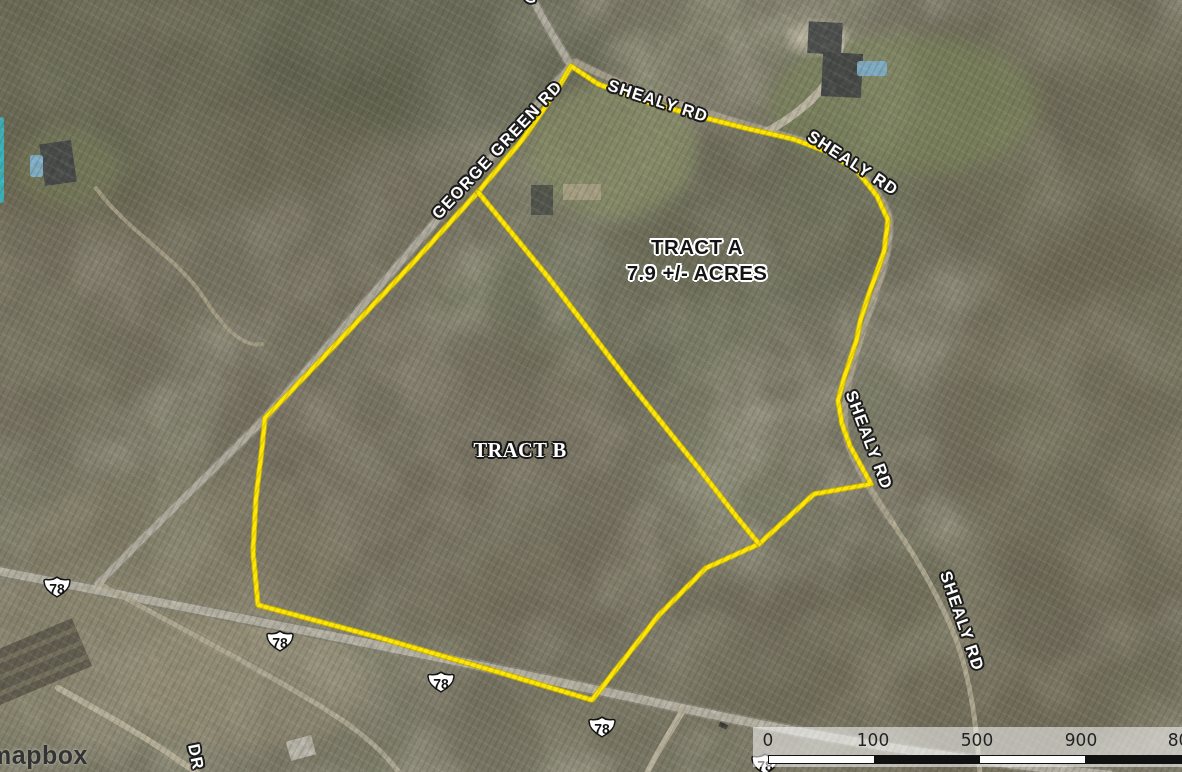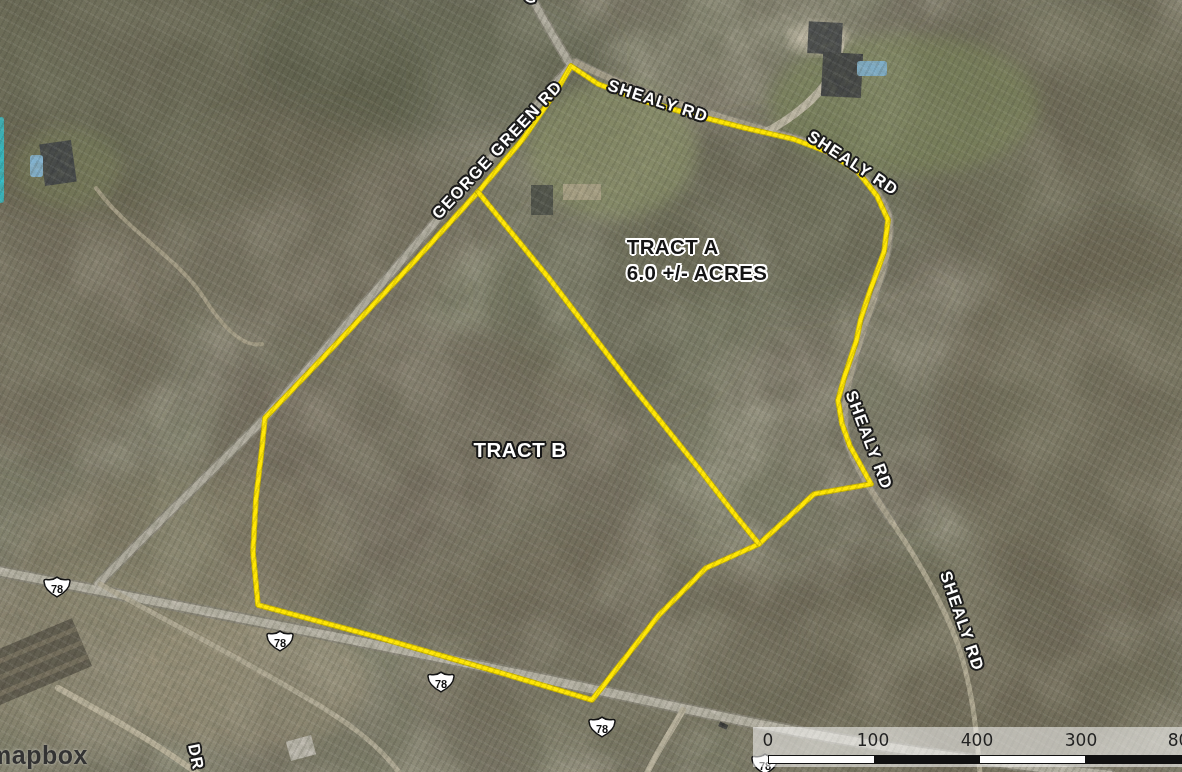--- a/index.html
+++ b/index.html
@@ -9,33 +9,33 @@
   #streaks{position:absolute;inset:0;pointer-events:none;
     background:
       repeating-linear-gradient(118deg, rgba(15,14,8,.09) 0 2px, transparent 2px 6px),
       repeating-linear-gradient(28deg, rgba(255,255,255,.05) 0 2px, transparent 2px 9px);
   }
   .road-label{position:absolute;white-space:nowrap;color:#fff;
     font-weight:700;font-size:16.5px;letter-spacing:1.2px;
     transform:translate(-50%,-50%) rotate(var(--rot,0deg));
     text-shadow:2px 0 0 #1c1c1c,-2px 0 0 #1c1c1c,0 2px 0 #1c1c1c,0 -2px 0 #1c1c1c,
       1.5px 1.5px 0 #1c1c1c,-1.5px -1.5px 0 #1c1c1c,1.5px -1.5px 0 #1c1c1c,-1.5px 1.5px 0 #1c1c1c;}
-  .tract-label{position:absolute;white-space:nowrap;
+  .tract-label{position:absolute;text-align:center;white-space:nowrap;
     font-weight:700;font-size:20.5px;letter-spacing:.4px;line-height:1.28;
     transform:translate(-50%,-50%);}
   .tract-a{color:#141414;
     text-shadow:2px 0 0 #fff,-2px 0 0 #fff,0 2px 0 #fff,0 -2px 0 #fff,
       1.5px 1.5px 0 #fff,-1.5px -1.5px 0 #fff,1.5px -1.5px 0 #fff,-1.5px 1.5px 0 #fff;}
   .tract-b{color:#fff;
     text-shadow:2px 0 0 #161616,-2px 0 0 #161616,0 2px 0 #161616,0 -2px 0 #161616,
-      1.5px 1.5px 0 #161616,-1.5px -1.5px 0 #161616,1.5px -1.5px 0 #161616,-1.5px 1.5px 0 #161616;}
+      1.5px 1.5px 0 #161616,-1.5px -1.5px 0 #161616,1.5px -1.5px 0 #161616,-1.5px 1.5px 0 #161616;font-family:Liberation Serif, serif;}
   .shield{position:absolute;width:30px;height:23px;transform:translate(-50%,-50%);}
   .shield svg{position:absolute;inset:0;width:100%;height:100%;}
   .shield span{position:absolute;inset:0;display:flex;align-items:center;justify-content:center;
-    padding-top:2px;font-weight:700;font-size:11px;color:#121212;}
+    padding-top:2px;font-weight:700;font-size:14px;color:#121212;}
   .scale-panel{position:absolute;left:753px;top:727px;width:440px;height:40px;
     background:rgba(250,250,250,.55);}
   .scale-panel .tick{position:absolute;top:3px;transform:translateX(-50%);
     font-family:"DejaVu Sans",sans-serif;font-size:17px;color:#222;}
   .scale-panel .bar{position:absolute;left:15px;top:28px;width:421px;height:7px;
     border:1.6px solid #111;display:flex;background:#fff;}
   .scale-panel .bar i{flex:1;}
   .scale-panel .bar i.b{background:#111;}
   #mapbox-logo{position:absolute;left:-11px;top:741px;
     font-weight:700;font-size:25px;letter-spacing:.5px;color:#333;
@@ -151,21 +151,21 @@
   <div class="road-label" style="left:531px;top:-3px;--rot:12deg">G</div>
   <div class="road-label" style="left:658px;top:101px;--rot:18deg">SHEALY RD</div>
   <div class="road-label" style="left:853px;top:163px;--rot:33deg">SHEALY RD</div>
   <div class="road-label" style="left:869px;top:440px;--rot:69deg">SHEALY RD</div>
   <div class="road-label" style="left:962px;top:621px;--rot:71deg">SHEALY RD</div>
   <div class="road-label" style="left:497px;top:150px;--rot:-47deg">GEORGE GREEN RD</div>
   <div class="road-label" style="left:196px;top:757px;--rot:78deg">DR</div>
 
   <div class="tract-label tract-a" style="left:697px;top:260px">
     <div>TRACT A</div>
-    <div>6.0 +/- ACRES</div>
+    <div>7.9 +/- ACRES</div>
   </div>
   <div class="tract-label tract-b" style="left:520px;top:450px">
     <div>TRACT B</div>
   </div>
 
   <div class="shield" style="left:57px;top:587px">
     <svg viewBox="0 0 32 24">
         <path d="M16 1.5 C13 4 9 4.8 4.5 4 C2.8 3.7 2 4.6 2.1 6.2 C2.4 11.5 5 17 16 22.5 C27 17 29.6 11.5 29.9 6.2 C30 4.6 29.2 3.7 27.5 4 C23 4.8 19 4 16 1.5 Z" fill="#fff" stroke="#141414" stroke-width="1.6"></path>
       </svg>
     <span>78</span>
@@ -191,22 +191,22 @@
   <div class="shield" style="left:765px;top:764px">
     <svg viewBox="0 0 32 24">
         <path d="M16 1.5 C13 4 9 4.8 4.5 4 C2.8 3.7 2 4.6 2.1 6.2 C2.4 11.5 5 17 16 22.5 C27 17 29.6 11.5 29.9 6.2 C30 4.6 29.2 3.7 27.5 4 C23 4.8 19 4 16 1.5 Z" fill="#fff" stroke="#141414" stroke-width="1.6"></path>
       </svg>
     <span>78</span>
   </div>
 
   <div class="scale-panel">
     <span class="tick" style="left:15px">0</span>
     <span class="tick" style="left:120px">100</span>
-    <span class="tick" style="left:224px">400</span>
-    <span class="tick" style="left:328px">300</span>
+    <span class="tick" style="left:224px">500</span>
+    <span class="tick" style="left:328px">900</span>
     <span class="tick" style="left:431px">800</span>
     <div class="bar">
       <i class="w"></i>
         <i class="b"></i>
         <i class="w"></i>
         <i class="b"></i>
     </div>
   </div>
 
   <div id="mapbox-logo">mapbox</div>

